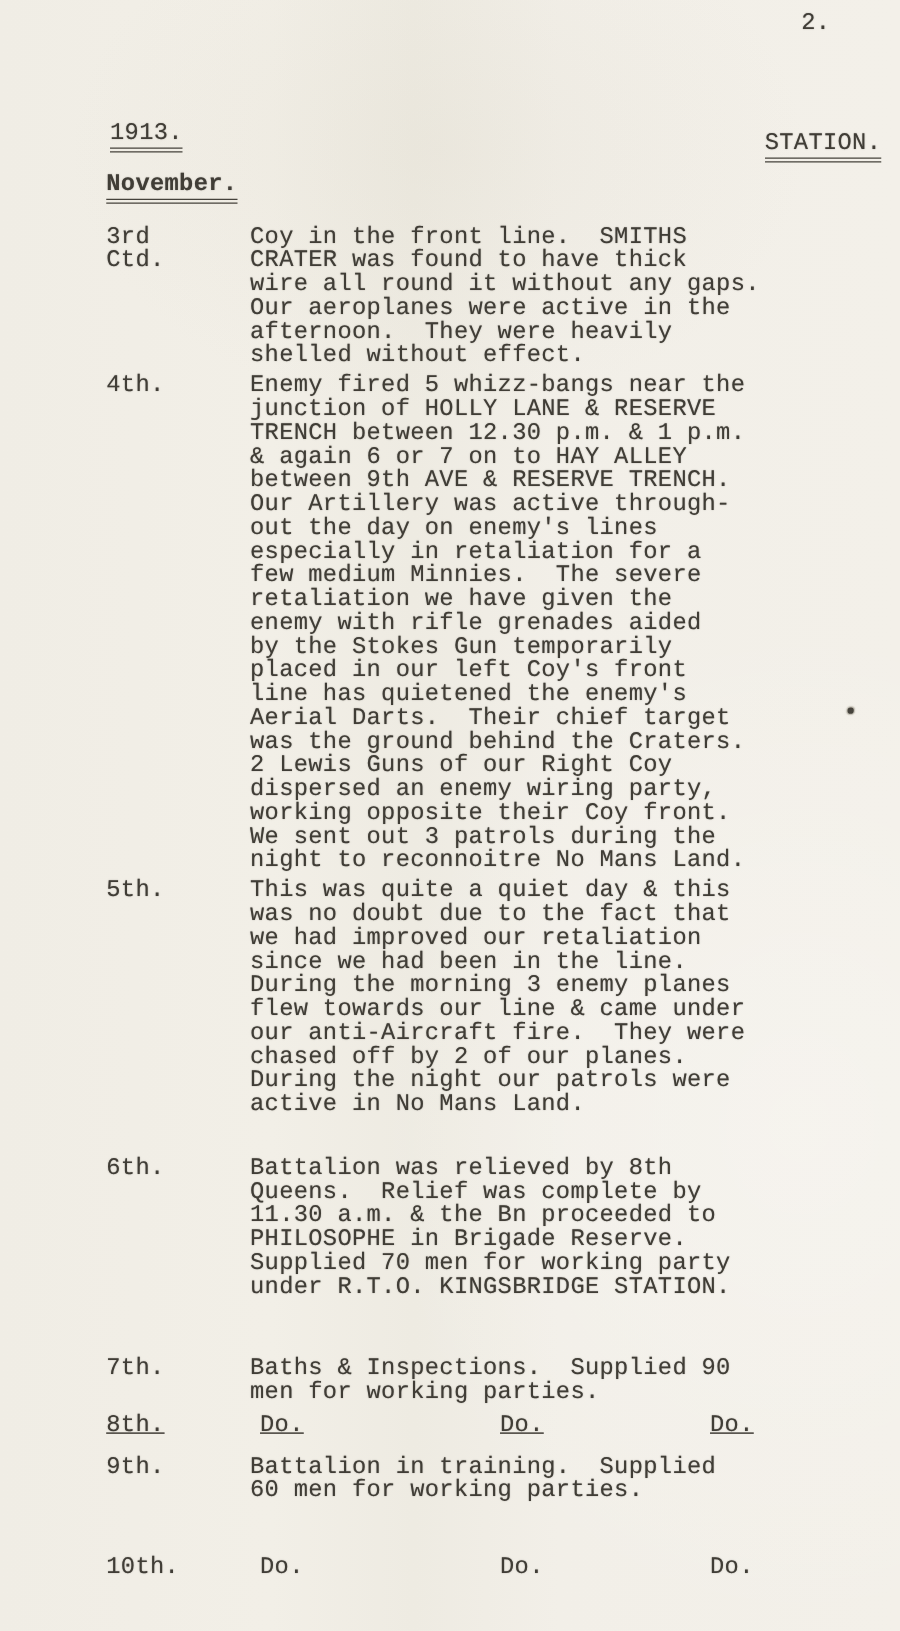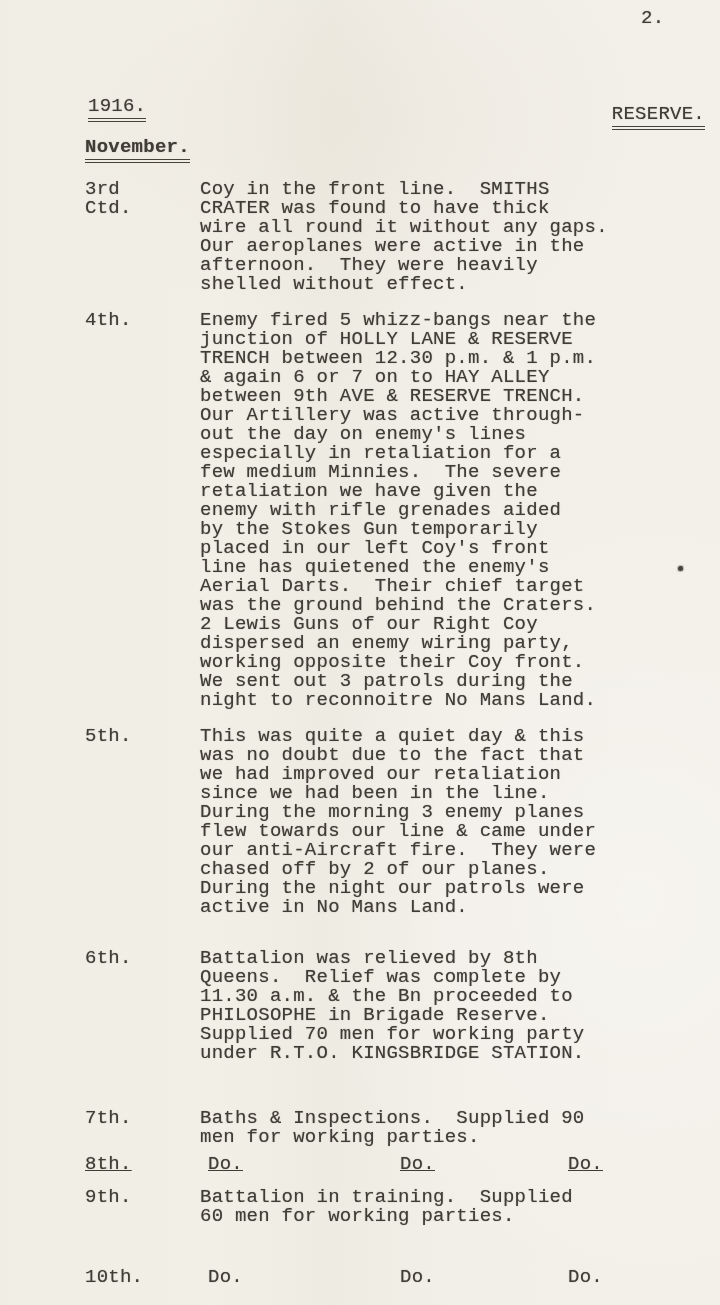--- a/index.html
+++ b/index.html
@@ -64,21 +64,21 @@
     left: 85px;
     width: 615px;
   }
   .entry {
     display: grid;
     grid-template-columns: 115px 1fr;
     margin-top: 32px;
   }
   .entry:first-child { margin-top: 0; }
   .entry.gap-sm  { margin-top: 8px; text-decoration: underline; }
-  .entry.gap-md  { margin-top: 17px; }
+  .entry.gap-md  { margin-top: 5px; }
   .entry.gap-h   { margin-top: 14px; }
   .entry.gap-xl  { margin-top: 42px; }
   .entry-date, .entry-text {
     white-space: pre-wrap;
   }
   .ditto {
     display: grid;
     grid-template-columns: 200px 168px auto;
     justify-items: start;
   }
@@ -97,22 +97,22 @@
   }
 </style>
 </head>
 <body>
 
 <div class="paper">
 
   <div class="page-number ink">2.</div>
 
   <div class="header-row">
-    <span class="u ink">1916.</span>
-    <span class="u ink appendix">RESERVE.</span>
+    <span class="u ink">1913.</span>
+    <span class="u ink appendix">STATION.</span>
   </div>
 
   <div class="month">
     <span class="u ink">November.</span>
   </div>
 
   <div class="entries">
 
     <div class="entry">
       <div class="entry-date ink">3rd

